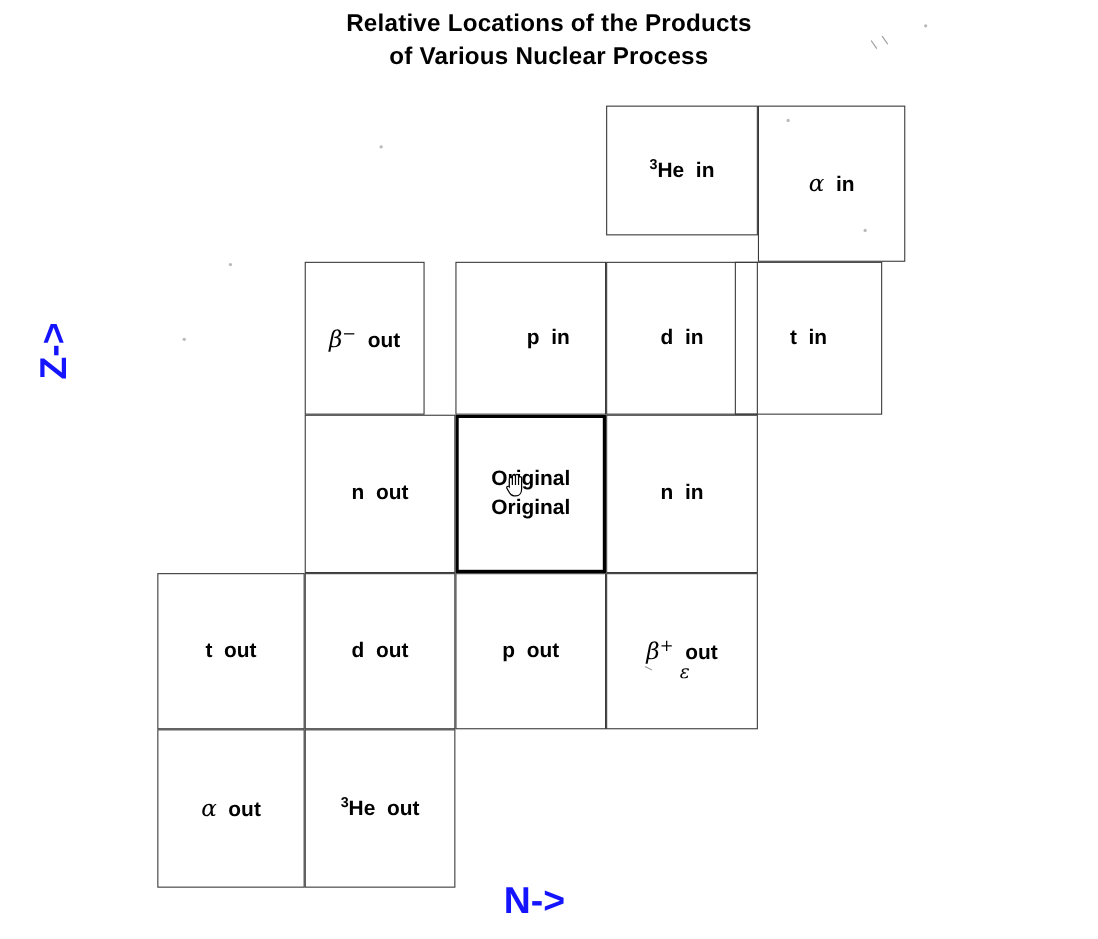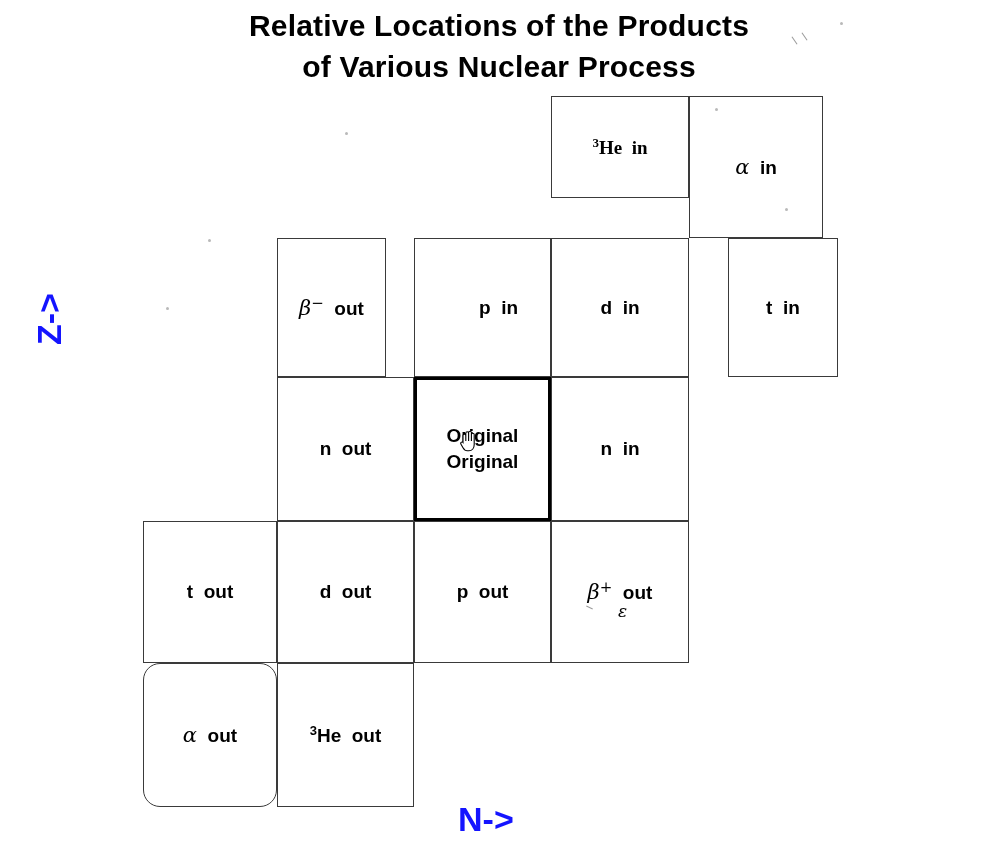--- a/index.html
+++ b/index.html
@@ -19,21 +19,21 @@
     position: relative;
     width: 998px;
     height: 854px;
   }
   .title {
     position: absolute;
     left: 0;
     top: 6px;
     width: 998px;
     text-align: center;
-    font-size: 30px;
+    font-size: 22px;
     font-weight: bold;
     line-height: 1.35;
     letter-spacing: 0.2px;
   }
   .title .line2 {
     display: block;
   }
   
   .cell {
     position: absolute;
@@ -125,37 +125,37 @@
 </head>
 <body>
 
 <div id="stage">
 
   <div class="title">
     <span>Relative Locations of the Products</span>
     <span class="line2">of Various Nuclear Process</span>
   </div>
 
-  <div class="cell" style="left:551px; top:96px; width:138px; height:102px;font-family:Liberation Serif, serif;">
+  <div class="cell" style="left:551px; top:96px; width:138px; height:118px;">
     <span class="inner"><span class="sup">3</span>He&nbsp; in</span>
   </div>
   <div class="cell" style="left:689px; top:96px; width:134px; height:142px;align-items:center;">
     <span class="inner"><span class="greek">α</span>&nbsp; in</span>
   </div>
 
   <div class="cell" style="left:277px; top:238px; width:109px; height:139px;">
     <span class="inner"><span class="greek">β</span><span class="supsign">−</span>&nbsp; out</span>
   </div>
   <div class="cell" style="left:414px; top:238px; width:137px; height:139px;padding-left:32px;">
     <span class="inner">p&nbsp; in</span>
   </div>
   <div class="cell" style="left:551px; top:238px; width:138px; height:139px;">
     <span class="inner">d&nbsp; in</span>
   </div>
-  <div class="cell" style="left:728px; top:238px; width:110px; height:139px;">
+  <div class="cell" style="left:668px; top:238px; width:134px; height:139px;">
     <span class="inner">t&nbsp; in</span>
   </div>
 
   <div class="cell" style="left:277px; top:377px; width:137px; height:144px;">
     <span class="inner">n&nbsp; out</span>
   </div>
   <div class="cell highlight" style="left:414px; top:377px; width:137px; height:144px;">
     <span class="inner">
       <span>Original</span><br>
       <span>Original</span>
@@ -172,21 +172,21 @@
     <span class="inner">d&nbsp; out</span>
   </div>
   <div class="cell" style="left:414px; top:521px; width:137px; height:142px;">
     <span class="inner">p&nbsp; out</span>
   </div>
   <div class="cell" style="left:551px; top:521px; width:138px; height:142px;">
     <span class="inner"><span class="greek">β</span><span class="supsign">+</span>&nbsp; out</span>
     <span class="eps" style="left:66px; top:78px;">ε</span>
   </div>
 
-  <div class="cell" style="left:143px; top:663px; width:134px; height:144px;border-radius:17px;">
+  <div class="cell" style="left:143px; top:663px; width:134px; height:144px;">
     <span class="inner"><span class="greek">α</span>&nbsp; out</span>
   </div>
   <div class="cell" style="left:277px; top:663px; width:137px; height:144px;">
     <span class="inner"><span class="sup">3</span>He&nbsp; out</span>
   </div>
 
   <div class="axis-label" id="z-axis">Z-&gt;</div>
   <div class="axis-label" id="n-axis">N-&gt;</div>
 
   <div class="speck" style="left:345px; top:132px;"></div>

